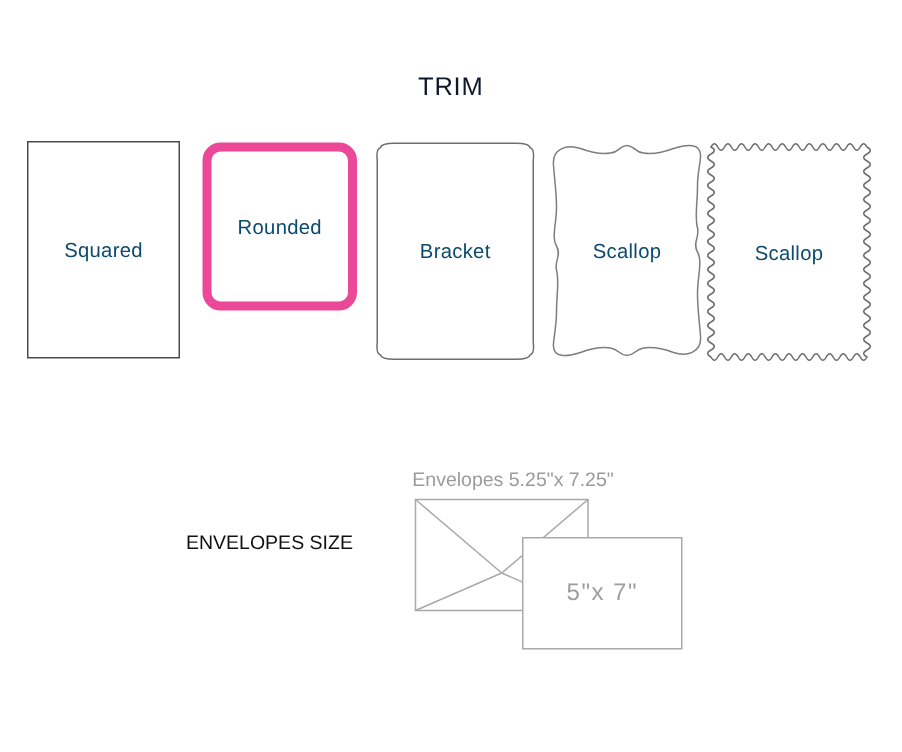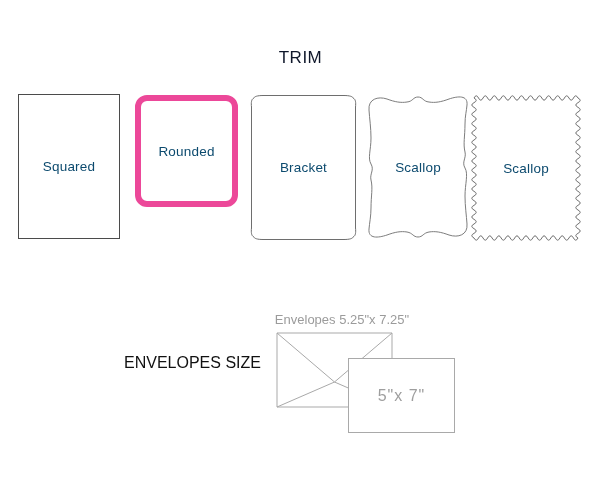--- a/index.html
+++ b/index.html
@@ -18,21 +18,21 @@
     display:flex;align-items:center;justify-content:center;
     font-size:13.5px;color:#0c4a6e;letter-spacing:.2px;
   }
   #sq{left:18px;top:94px;width:102px;height:145px;border:1px solid #4b4b4b;box-sizing:border-box;}
   #ro{left:135px;top:95px;width:103px;height:112px;border:6px solid #ec4899;border-radius:12px;box-sizing:border-box;}
   #br{left:250px;top:94px;width:107px;height:147px;text-decoration:underline;}
   #ti{left:363px;top:92px;width:110px;height:150px;}
   #sc{left:471px;top:95px;width:110px;height:146px;}
   .env-heading{
     position:absolute;left:124px;top:354px;width:130px;
-    font-size:16px;color:#111;white-space:nowrap;
+    font-size:13px;color:#111;white-space:nowrap;
   }
   .env-caption{
     position:absolute;left:262px;top:312px;width:160px;text-align:center;
     font-size:13px;color:#9b9b9b;
   }
   #envelope{position:absolute;left:276px;top:332px;z-index:1;}
   #card{
     position:absolute;left:348px;top:358px;width:107px;height:75px;
     background:#fff;border:1px solid #a9a9a9;box-sizing:border-box;z-index:2;
     display:flex;align-items:center;justify-content:center;

